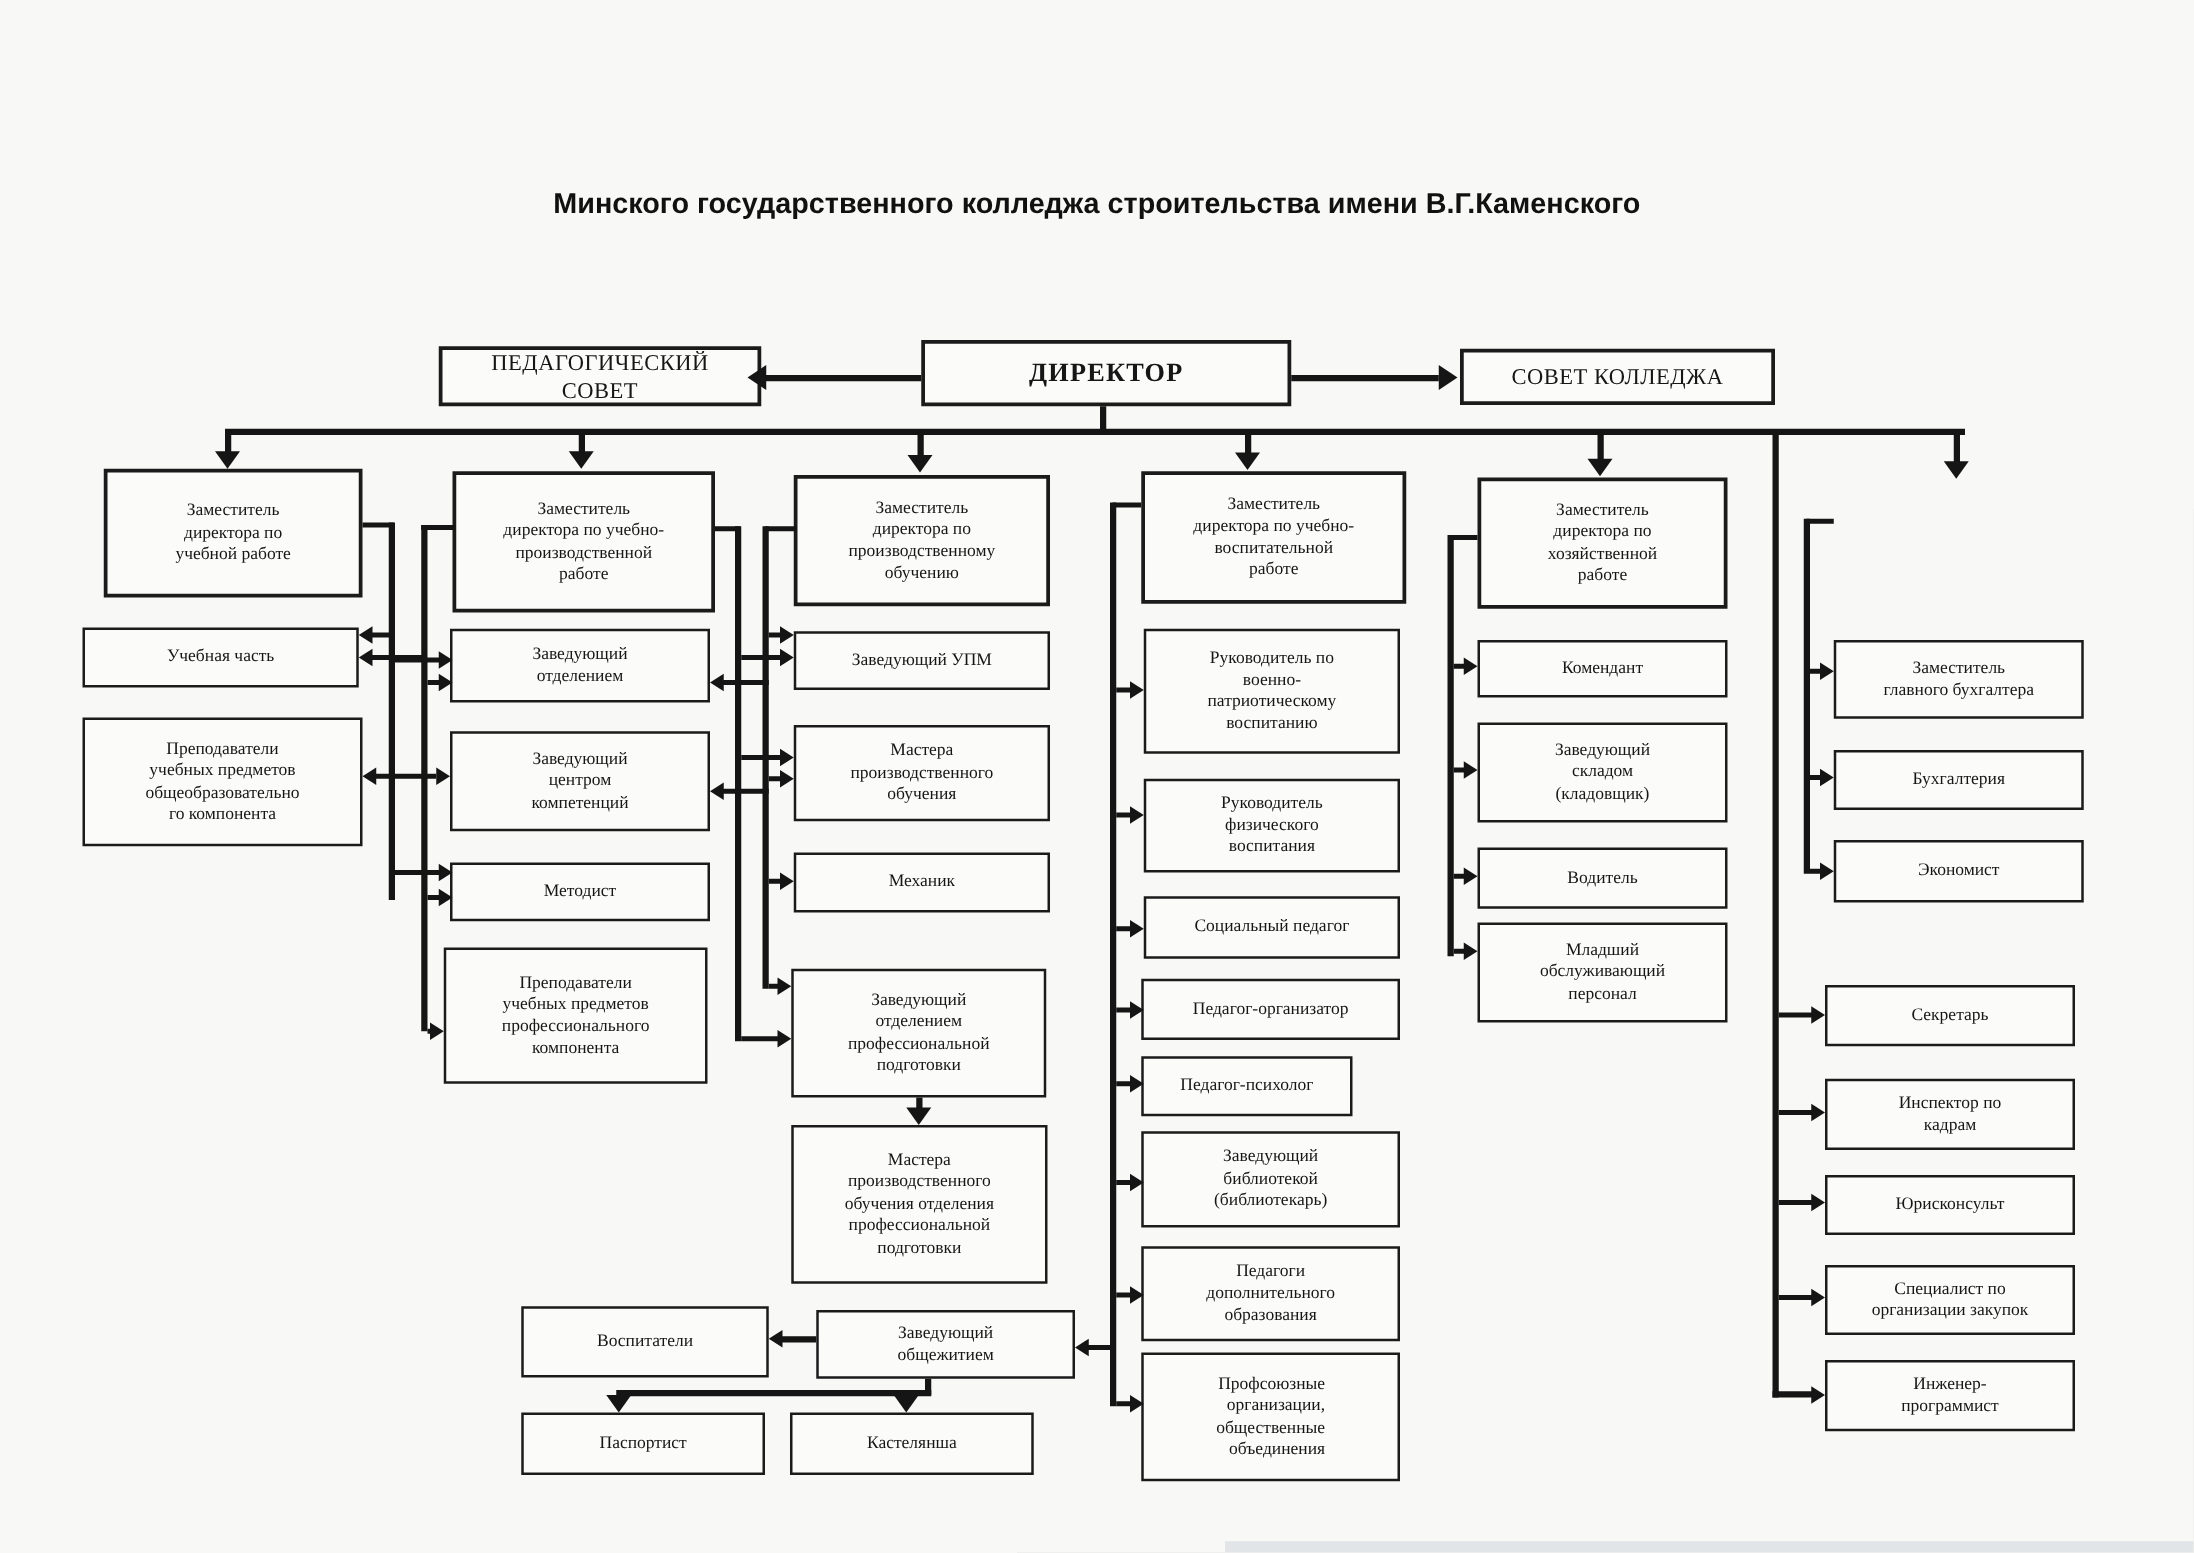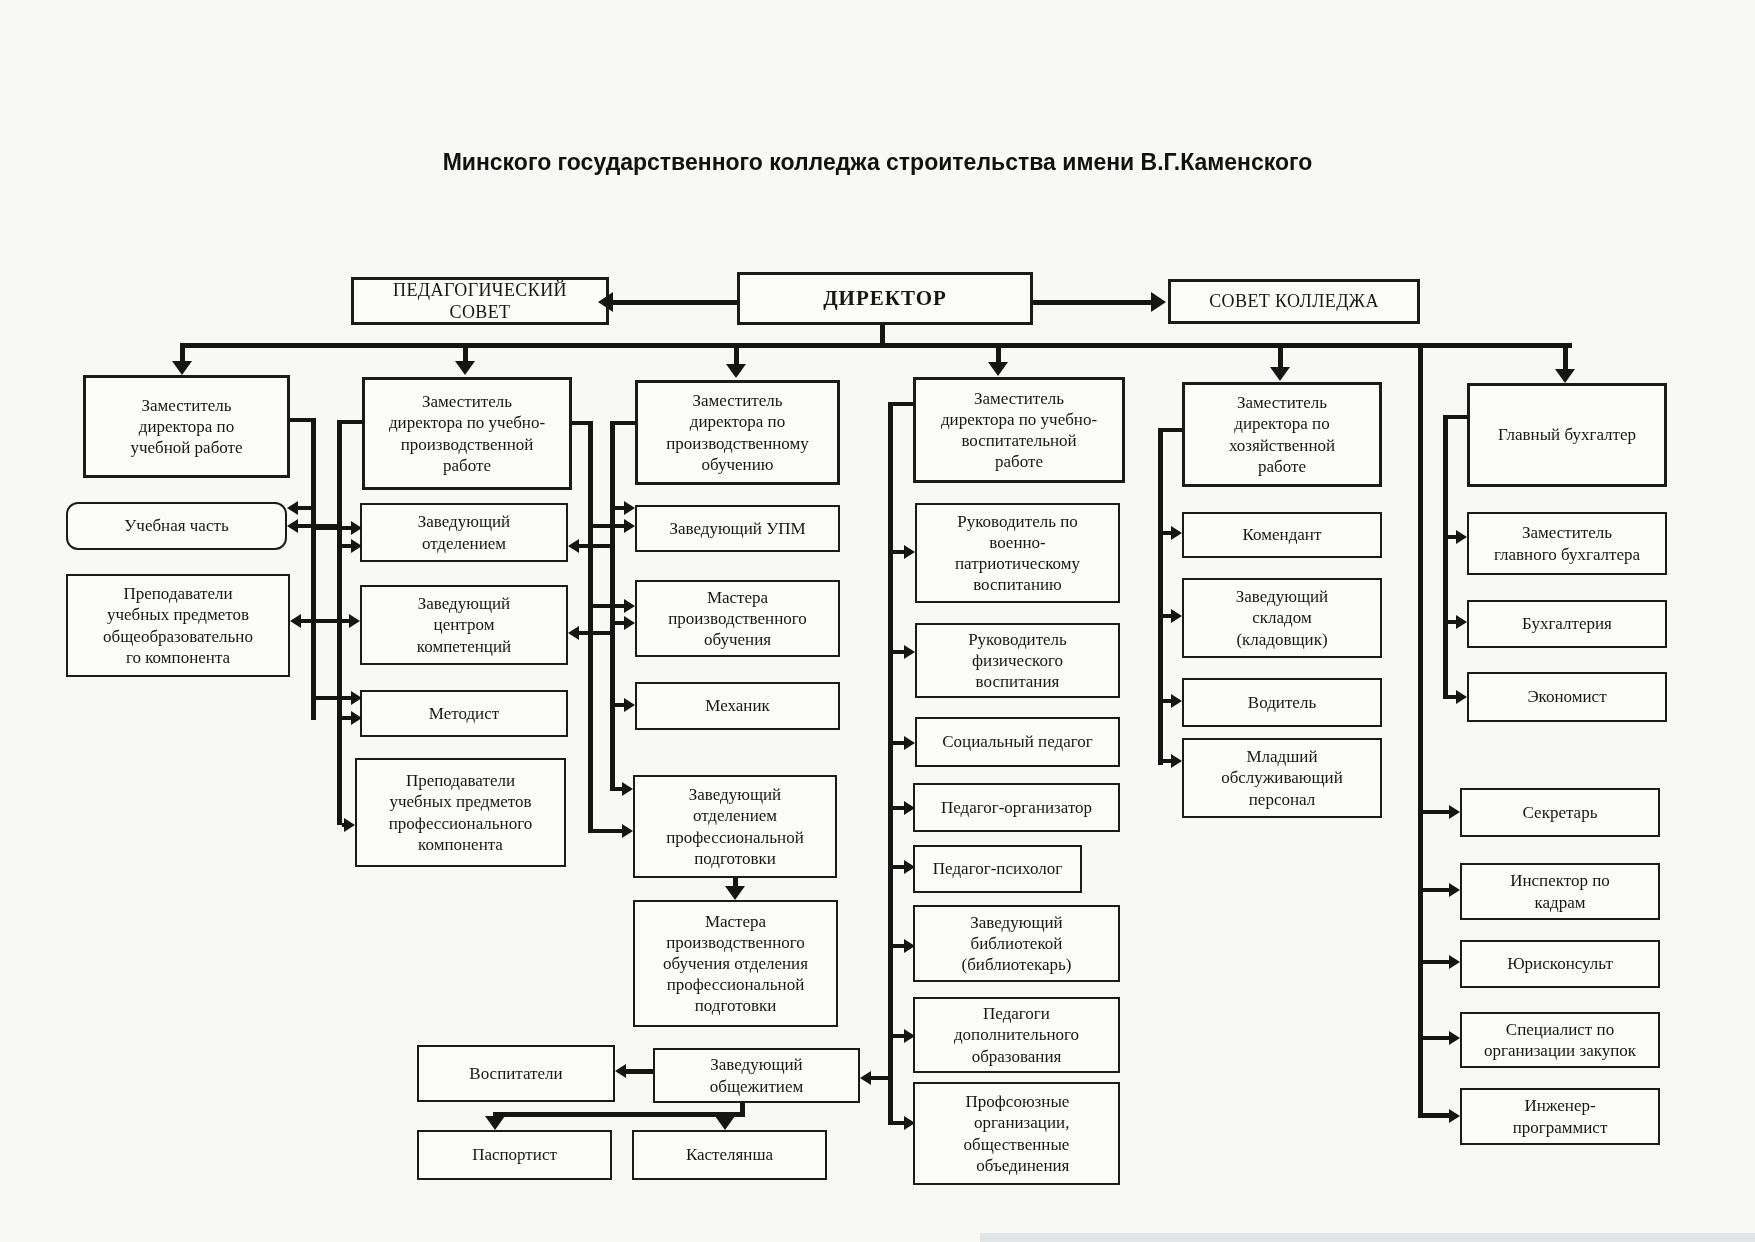--- a/index.html
+++ b/index.html
@@ -11,21 +11,21 @@
   }
   .title1,.title2{
     position:absolute;left:0;width:1755px;text-align:center;
     font-family:"Liberation Sans","DejaVu Sans",sans-serif;font-weight:bold;color:#111;
   }
   .title1{top:115px;font-size:24px;letter-spacing:.5px;}
   .title2{top:149px;font-size:23px;}
   .box{
     position:absolute;box-sizing:border-box;border:2px solid #1b1b1b;background:#fbfbfa;
     display:flex;align-items:center;justify-content:center;text-align:center;
-    font-size:17px;line-height:1.24;white-space:pre-line;padding:2px 6px;
+    font-size:14px;line-height:1.24;white-space:pre-line;padding:2px 6px;
   }
   .box.head{border-width:3px;}
   .box.top{border-width:3px;font-size:18px;letter-spacing:.4px;}
   .box.dir{font-weight:bold;font-size:21px;letter-spacing:1px;}
   .ln{position:absolute;background:#151515;}
   .ah{position:absolute;width:0;height:0;}
   .bottom-scan{position:absolute;left:980px;top:1233px;width:775px;height:9px;background:#cfd6da;opacity:.55;}
 </style>
 </head>
 <body>
@@ -33,21 +33,21 @@
 <div id="stage">
   <div class="title2">Минского государственного колледжа строительства имени В.Г.Каменского</div>
   <div class="bottom-scan"></div>
 <div class="box top" style="left: 339px; top: 277px; width: 258px; height: 48px; margin-left: 12px;">ПЕДАГОГИЧЕСКИЙ
 СОВЕТ</div>
     <div class="box top dir" style="left: 737px; top: 272px; width: 296px; height: 53px;">ДИРЕКТОР</div>
     <div class="box top" style="left: 1168px; top: 279px; width: 252px; height: 45px;">СОВЕТ КОЛЛЕДЖА</div>
     <div class="box head" style="left: 83px; top: 375px; width: 207px; height: 103px;">Заместитель
 директора по
 учебной работе</div>
-    <div class="box" style="left: 66px; top: 502px; width: 221px; height: 48px; border-radius: 12px;">Учебная часть</div>
+    <div class="box" style="left: 66px; top: 502px; width: 221px; height: 48px;">Учебная часть</div>
     <div class="box" style="left: 66px; top: 574px; width: 224px; height: 103px;">Преподаватели
 учебных предметов
 общеобразовательно
 го компонента</div>
     <div class="box head" style="left: 362px; top: 377px; width: 210px; height: 113px;">Заместитель
 директора по учебно-
 производственной
 работе</div>
     <div class="box" style="left: 360px; top: 503px; width: 208px; height: 59px;">Заведующий
 отделением</div>
@@ -111,21 +111,20 @@
 хозяйственной
 работе</div>
     <div class="box" style="left: 1182px; top: 512px; width: 200px; height: 46px;">Комендант</div>
     <div class="box" style="left: 1182px; top: 578px; width: 200px; height: 80px;">Заведующий
 складом
 (кладовщик)</div>
     <div class="box" style="left: 1182px; top: 678px; width: 200px; height: 49px;">Водитель</div>
     <div class="box" style="left: 1182px; top: 738px; width: 200px; height: 80px;">Младший
 обслуживающий
 персонал</div>
-    <div class="box head" style="left: 1467px; top: 383px; width: 200px; height: 104px;">Главный бухгалтер</div>
     <div class="box" style="left: 1467px; top: 512px; width: 200px; height: 63px;">Заместитель
 главного бухгалтера</div>
     <div class="box" style="left: 1467px; top: 600px; width: 200px; height: 48px;">Бухгалтерия</div>
     <div class="box" style="left: 1467px; top: 672px; width: 200px; height: 50px;">Экономист</div>
     <div class="box" style="left: 1460px; top: 788px; width: 200px; height: 49px;">Секретарь</div>
     <div class="box" style="left: 1460px; top: 863px; width: 200px; height: 57px;">Инспектор по
 кадрам</div>
     <div class="box" style="left: 1460px; top: 940px; width: 200px; height: 48px;">Юрисконсульт</div>
     <div class="box" style="left: 1460px; top: 1012px; width: 200px; height: 56px;">Специалист по
 организации закупок</div>

